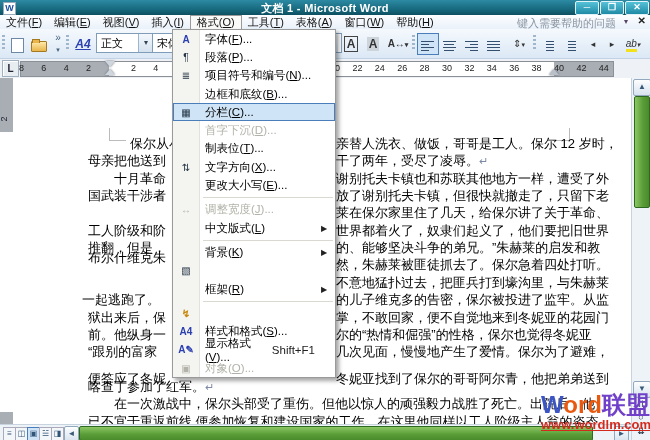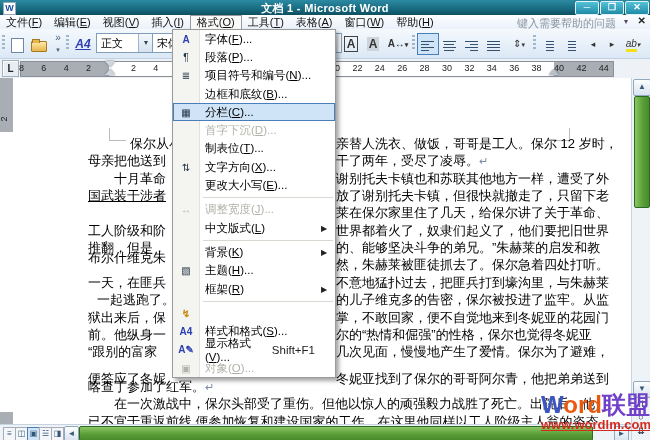--- a/index.html
+++ b/index.html
@@ -223,27 +223,27 @@
     <span id="vr-num">2</span>
   </div>
 
   <div id="page">
     <div class="cropmark" id="crop-tl"></div>
     <div class="cropmark" id="crop-tr"></div>
     <div id="doc-lines">
         <div class="docline" style="top: 57px; left: 0px; width: 545px;"><span style="position: absolute; left: 101px; margin-left: 16px;">保尔从小</span><span class="frag-r">亲替人洗衣、做饭，哥哥是工人。保尔 12 岁时，</span></div>
         <div class="docline" style="top: 74.35px; left: 0px; width: 545px;"><span style="position: absolute; left: 75px;">母亲把他送到</span><span class="frag-r">干了两年，受尽了凌辱。<span class="pil">↵</span></span></div>
         <div class="docline" style="top: 91.7px; left: 0px; width: 545px;"><span style="position: absolute; left: 101px;">十月革命</span><span class="frag-r">谢别托夫卡镇也和苏联其他地方一样，遭受了外</span></div>
-        <div class="docline" style="top: 109.05px; left: 0px; width: 545px;"><span style="position: absolute; left: 75px; text-decoration: underline;">国武装干涉者</span><span class="frag-r">放了谢别托夫卡镇，但很快就撤走了，只留下老</span></div>
+        <div class="docline" style="top: 109.05px; left: 0px; width: 545px;"><span style="position: absolute; left: 75px;">国武装干涉者</span><span class="frag-r">放了谢别托夫卡镇，但很快就撤走了，只留下老</span></div>
         <div class="docline" style="top: 126.4px; left: 0px; width: 545px;"><span style="position: absolute; left: 75px; margin-top: 45px;">布尔什维克朱</span><span class="frag-r">莱在保尔家里住了几天，给保尔讲了关于革命、</span></div>
         <div class="docline" style="top: 143.75px; left: 0px; width: 545px;"><span style="position: absolute; left: 75px;">工人阶级和阶</span><span class="frag-r">世界都着火了，奴隶们起义了，他们要把旧世界</span></div>
         <div class="docline" style="top: 161.1px; left: 0px; width: 545px;"><span style="position: absolute; left: 75px;">推翻，但是，</span><span class="frag-r">的、能够坚决斗争的弟兄。”朱赫莱的启发和教</span></div>
         <div class="docline" style="top: 178.45px; left: 0px; width: 545px;"><span class="frag-r">然，朱赫莱被匪徒抓去了。保尔急着四处打听。</span></div>
-        <div class="docline" style="top: 195.8px; left: 0px; width: 545px;"><span style="position: absolute; left: 75px;">一天，在匪兵</span><span class="frag-r">不意地猛扑过去，把匪兵打到壕沟里，与朱赫莱</span></div>
-        <div class="docline" style="top: 213.15px; left: 0px; width: 545px;"><span style="position: absolute; left: 84px;">一起逃跑了。</span><span class="frag-r">的儿子维克多的告密，保尔被投进了监牢。从监</span></div>
+        <div class="docline" style="top: 195.8px; left: 0px; width: 545px;"><span class="frag-r">不意地猛扑过去，把匪兵打到壕沟里，与朱赫莱</span></div>
+        <div class="docline" style="top: 213.15px; left: 0px; width: 545px;"><span style="position: absolute; left: 69px;">一起逃跑了。</span><span class="frag-r">的儿子维克多的告密，保尔被投进了监牢。从监</span></div>
         <div class="docline" style="top: 230.5px; left: 0px; width: 545px;"><span style="position: absolute; left: 75px;">狱出来后，保</span><span class="frag-r">掌，不敢回家，便不自觉地来到冬妮亚的花园门</span></div>
         <div class="docline" style="top: 247.85px; left: 0px; width: 545px;"><span style="position: absolute; left: 75px;">前。他纵身一</span><span class="frag-r">尔的“热情和倔强”的性格，保尔也觉得冬妮亚</span></div>
         <div class="docline" style="top: 265.2px; left: 0px; width: 545px;"><span style="position: absolute; left: 75px;">“跟别的富家</span><span class="frag-r">几次见面，慢慢地产生了爱情。保尔为了避难，</span></div>
         <div class="docline" style="top: 292px; left: 0px; width: 545px;"><span style="position: absolute; left: 75px;">便答应了冬妮</span><span class="frag-r">冬妮亚找到了保尔的哥哥阿尔青，他把弟弟送到</span></div>
         <div class="docline" style="top: 299.9px; left: 75px;">喀查丁参加了红军。<span class="pil">↵</span></div>
         <div class="docline" style="top: 317.25px; left: 101px;">在一次激战中，保尔头部受了重伤。但他以惊人的顽强毅力战胜了死亡。出院后，他</div>
         <div class="docline" style="top: 334.6px; left: 75px;">已不宜于重返前线,便参加恢复和建设国家的工作。在这里他同样以工人阶级主人翁的姿态</div>
       </div>
   </div>
 
@@ -307,21 +307,20 @@
           <span class="msub">▶</span>
         </div>
         <div class="msep"></div>
         <div class="mrow">
           <span class="mic"></span>
           <span class="mlabel">背景(<u>K</u>)</span>
           <span class="msub">▶</span>
         </div>
         <div class="mrow">
           <span class="mic">▧</span>
-          <span class="mlabel">主题(<u>H</u>)...</span>
           <span class="msub"></span>
         </div>
         <div class="mrow">
           <span class="mic"></span>
           <span class="mlabel">框架(<u>R</u>)</span>
           <span class="msub">▶</span>
         </div>
         <div class="msep"></div>
         <div class="mrow">
           <span class="mic" style="color: rgb(200, 135, 10); font-weight: bold;">↯</span>

